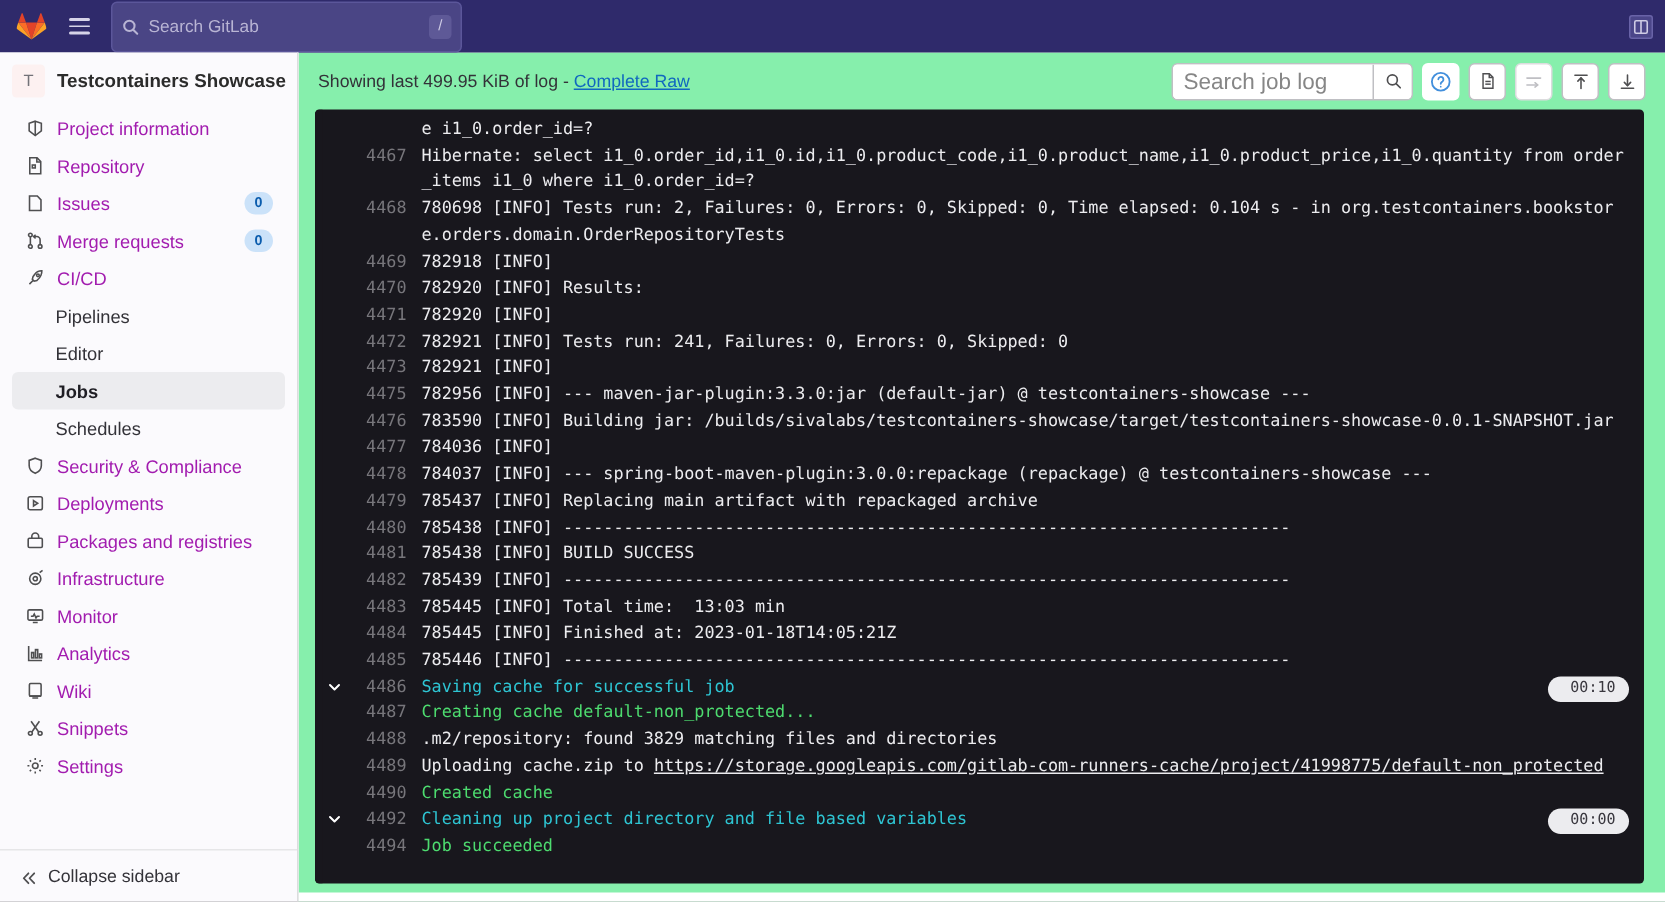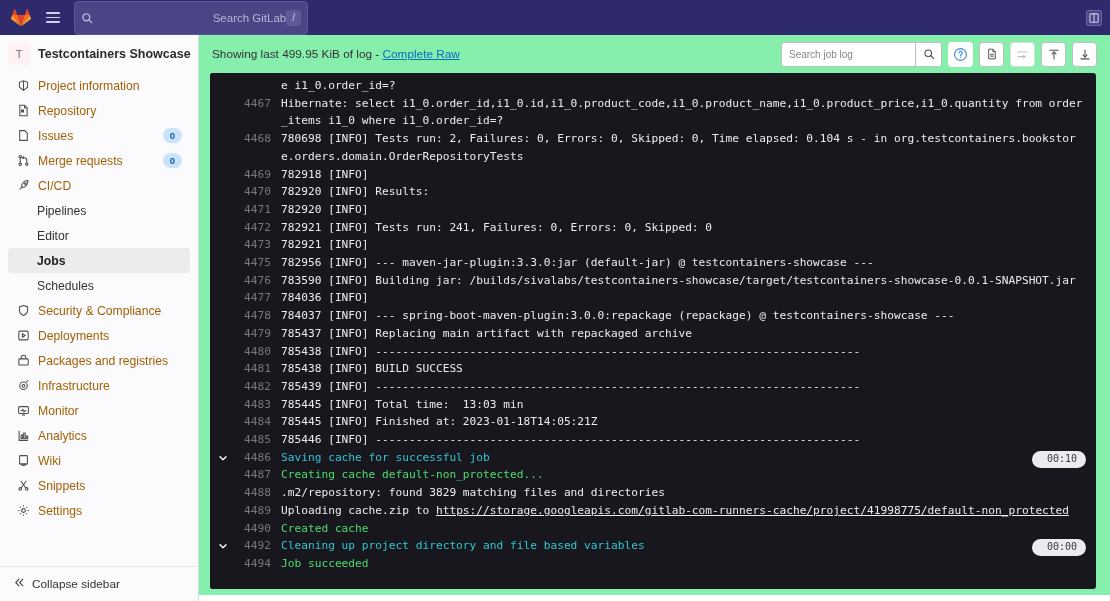--- a/index.html
+++ b/index.html
@@ -23,21 +23,20 @@
   .hamburger { width: 26px; height: 26px; display: flex; flex-direction: column; justify-content: center; align-items: center; gap: 3px; margin-right: 8px; cursor: pointer; }
   .hamburger span { display: block; width: 14px; height: 1.6px; background: #d6d3e8; border-radius: 1px; }
   .searchbox {
     width: 234px; height: 25px;
     background: #4a4585;
     border: 1px solid #5b569a;
     border-radius: 4px;
     display: flex; align-items: center;
     padding: 16px 6px;
     cursor: text;
-    text-align: right;
   }
   .searchbox .s-icon { margin-right: 6px; display: flex; align-items: center; }
   .searchbox .s-text { color: #b9b5d4; font-size: 11.5px; flex: 1; }
   .slash-badge {
     background: #5e5997;
     color: #cfcce5;
     font-size: 10px;
     border-radius: 3px;
     padding: 1px 6px 2px 6px;
     font-family: "Liberation Sans", sans-serif;
@@ -86,21 +85,21 @@
   .navitem {
     display: flex; align-items: center;
     height: 25px;
     padding: 0 8px;
     border-radius: 4px;
     cursor: pointer;
     gap: 8px;
     position: relative;
   }
   .navitem .ic { width: 14px; height: 14px; display: flex; align-items: center; justify-content: center; flex-shrink: 0; }
-  .navitem .lbl { font-size: 12.2px; color: #a16207; white-space: nowrap; flex: 1; }
+  .navitem .lbl { font-size: 12.2px; color: #a21caf; white-space: nowrap; flex: 1; }
   .badge {
     background: #cbe2f9; color: #0b5cad;
     font-size: 9.5px; font-weight: bold;
     border-radius: 8px;
     padding: 1px 7px;
     line-height: 1.4;
   }
   .subitem {
     display: flex; align-items: center;
     height: 25px;
@@ -109,21 +108,21 @@
     cursor: pointer;
     font-size: 12.2px;
     color: #333238;
   }
   .subitem.active { background: #ececef; font-weight: bold; color: #1f1e24; }
 
   .collapse-row {
     margin-top: auto;
     border-top: 1px solid #e6e6e8;
     padding: 10px 14px;
-    display: flex; align-items: flex-start; gap: 7px;
+    display: flex; align-items: flex-end; gap: 7px;
     cursor: pointer;
     font-size: 11.8px;
     color: #333238;
   }
 
   
   .main { flex: 1; display: flex; flex-direction: column; background: #86efac; min-width: 0; }
   .log-toolbar {
     height: 38px;
     display: flex; align-items: center;
@@ -138,21 +137,21 @@
     border: 1px solid #bfbfc3;
     border-radius: 4px;
     height: 25px;
     overflow: hidden;
     background: #fff;
   }
   .search-job input {
     border: none; outline: none;
     width: 133px;
     padding: 0 7px;
-    font-size: 10px;
+    font-size: 15px;
     font-family: "Liberation Sans", sans-serif;
     color: #333;
   }
   .search-job input::placeholder { color: #868686; }
   .search-job .sbtn {
     width: 26px;
     border-left: 1px solid #bfbfc3;
     display: flex; align-items: center; justify-content: center;
     cursor: pointer;
     background: #fff;

